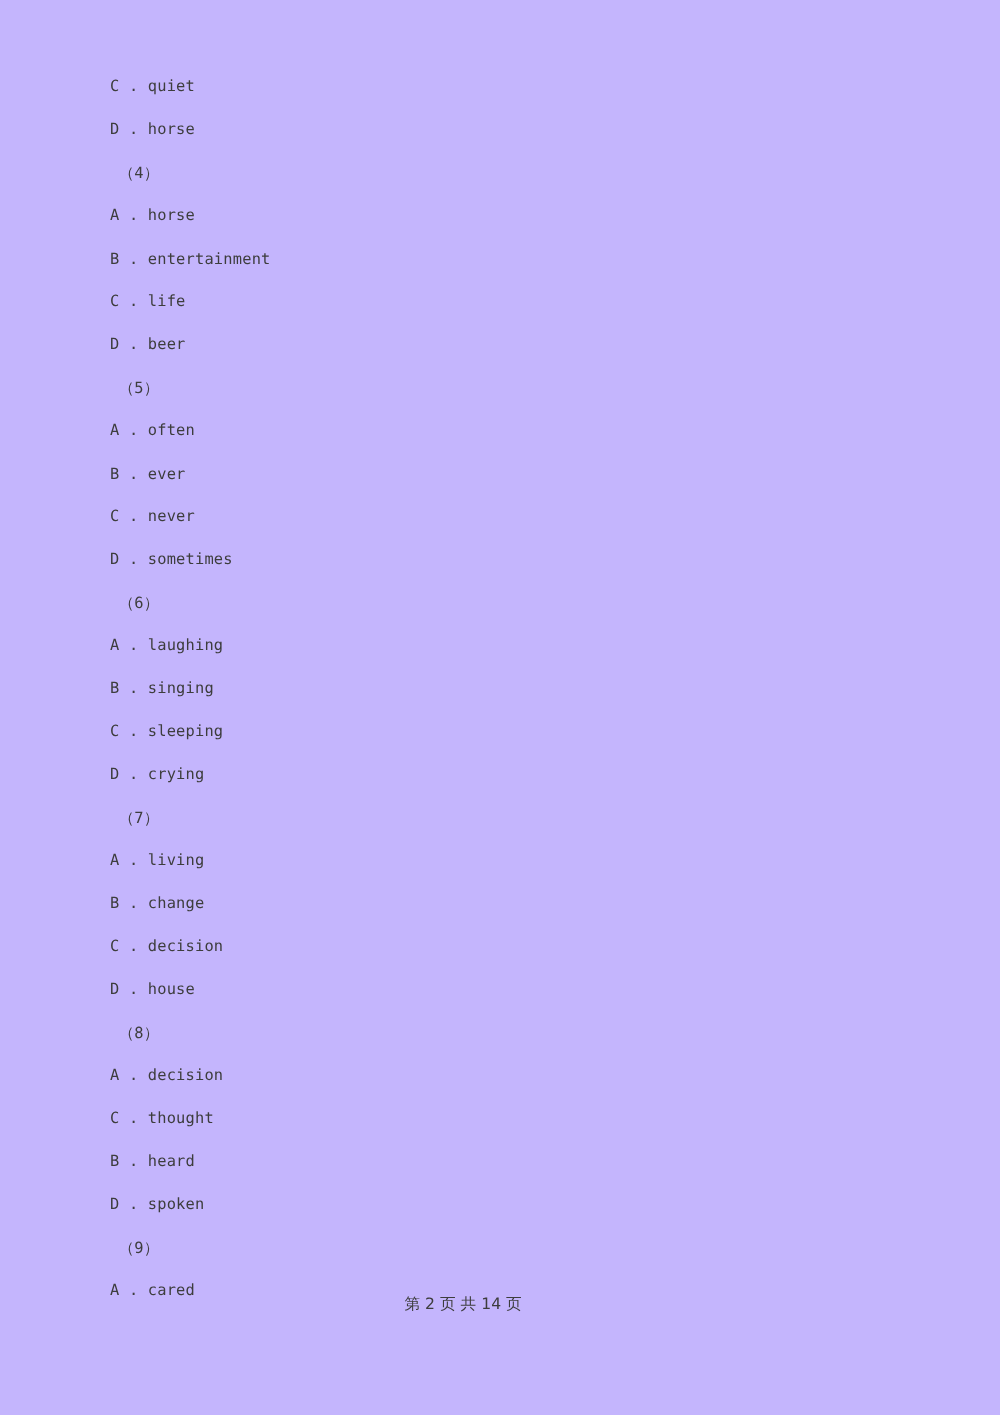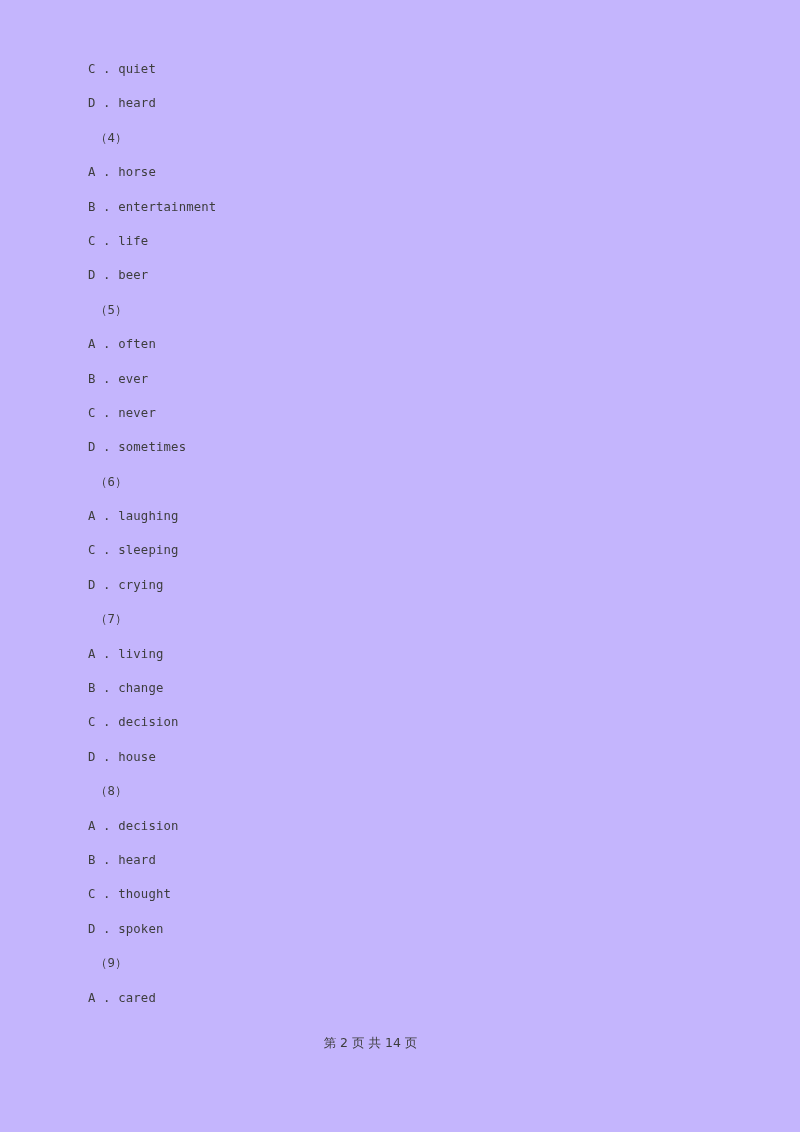--- a/index.html
+++ b/index.html
@@ -62,44 +62,45 @@
     white-space: pre;
   }
 </style>
 </head>
 <body>
 
 <div id="page">
 
   <div id="content">
       <div class="line option">C . quiet</div>
-      <div class="line option">D . heard</div>
+      <div class="line option">D . horse</div>
       <div class="line qnum">（4）</div>
       <div class="line option">A . horse</div>
       <div class="line option">B . entertainment</div>
       <div class="line option">C . life</div>
       <div class="line option">D . beer</div>
       <div class="line qnum">（5）</div>
       <div class="line option">A . often</div>
       <div class="line option">B . ever</div>
       <div class="line option">C . never</div>
       <div class="line option">D . sometimes</div>
       <div class="line qnum">（6）</div>
       <div class="line option">A . laughing</div>
+      <div class="line option">B . singing</div>
       <div class="line option">C . sleeping</div>
       <div class="line option">D . crying</div>
       <div class="line qnum">（7）</div>
       <div class="line option">A . living</div>
       <div class="line option">B . change</div>
       <div class="line option">C . decision</div>
       <div class="line option">D . house</div>
       <div class="line qnum">（8）</div>
       <div class="line option">A . decision</div>
+      <div class="line option">C . thought</div>
       <div class="line option">B . heard</div>
-      <div class="line option">C . thought</div>
       <div class="line option">D . spoken</div>
       <div class="line qnum">（9）</div>
       <div class="line option">A . cared</div>
     </div>
 
   <div id="footer">第 2 页 共 14 页</div>
 
 </div>
 
 </body></html>

